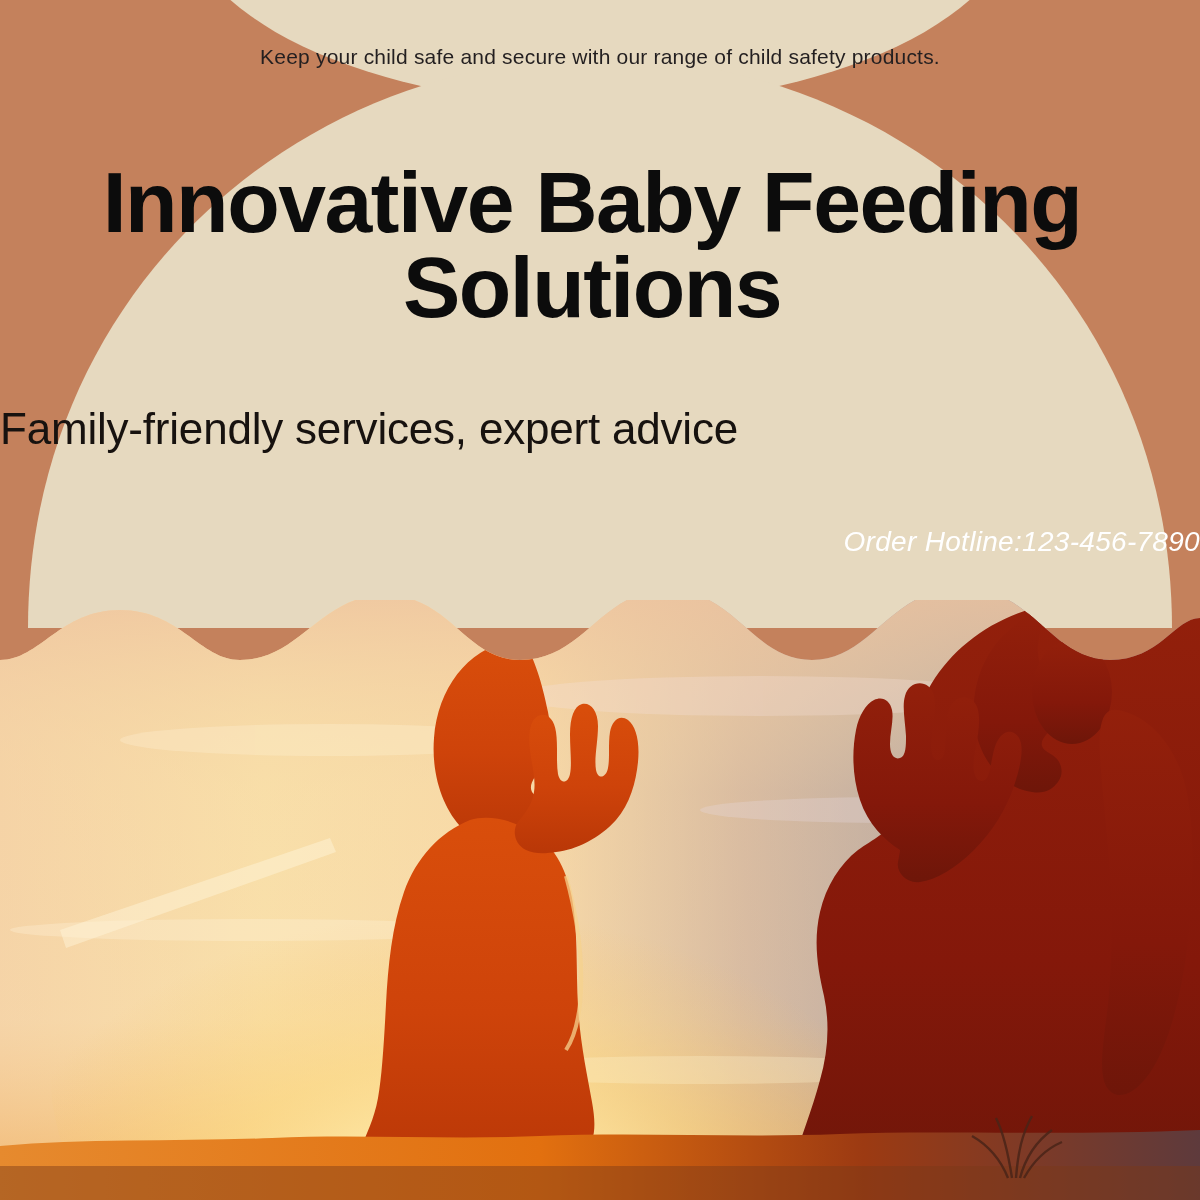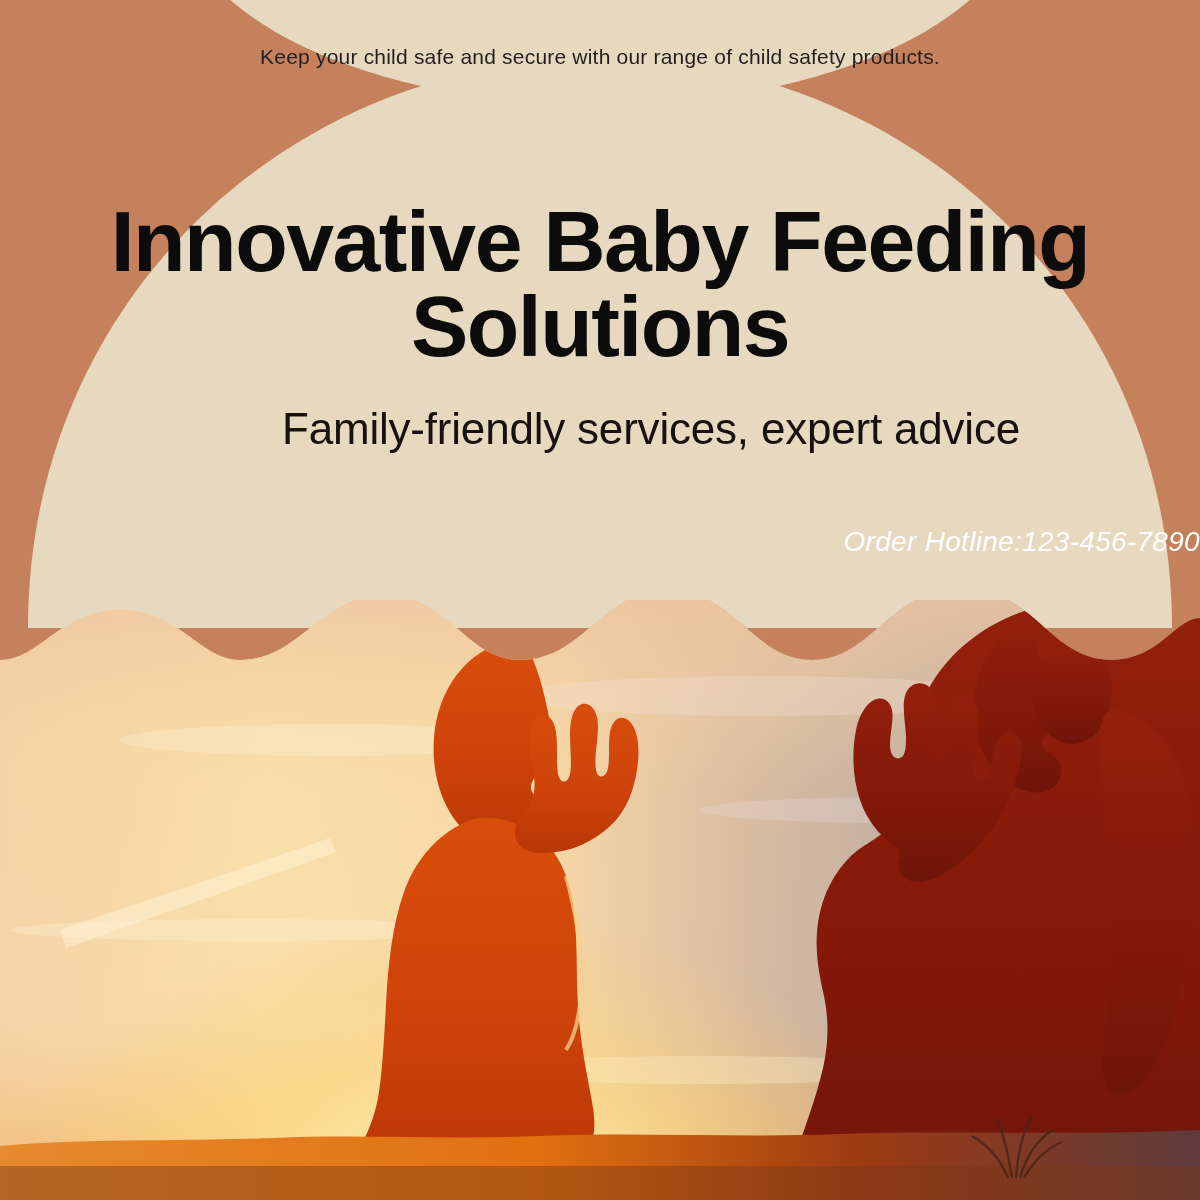--- a/index.html
+++ b/index.html
@@ -36,39 +36,38 @@
     letter-spacing: 0.2px;
     color: #231f20;
     line-height: 1.2;
     z-index: 6;
   }
 
   
   .headline {
     position: absolute;
     top: 160px;
-    left: 70px;
+    left: 62px;
     width: 1060px;
     text-align: center;
     font-size: 86px;
     font-weight: 800;
     line-height: 0.99;
     letter-spacing: -1.5px;
     color: #0c0c0c;
     z-index: 6;
-    margin-top: 39px;
   }
 
   
   .subtitle {
     position: absolute;
     top: 404px;
     left: 0;
     width: 1020px;
-    text-align: right;
+    text-align: left;
     font-size: 44px;
     font-weight: 500;
     letter-spacing: -0.2px;
     color: #17120f;
     z-index: 6;
   }
 
   
   .hotline {
     position: absolute;

